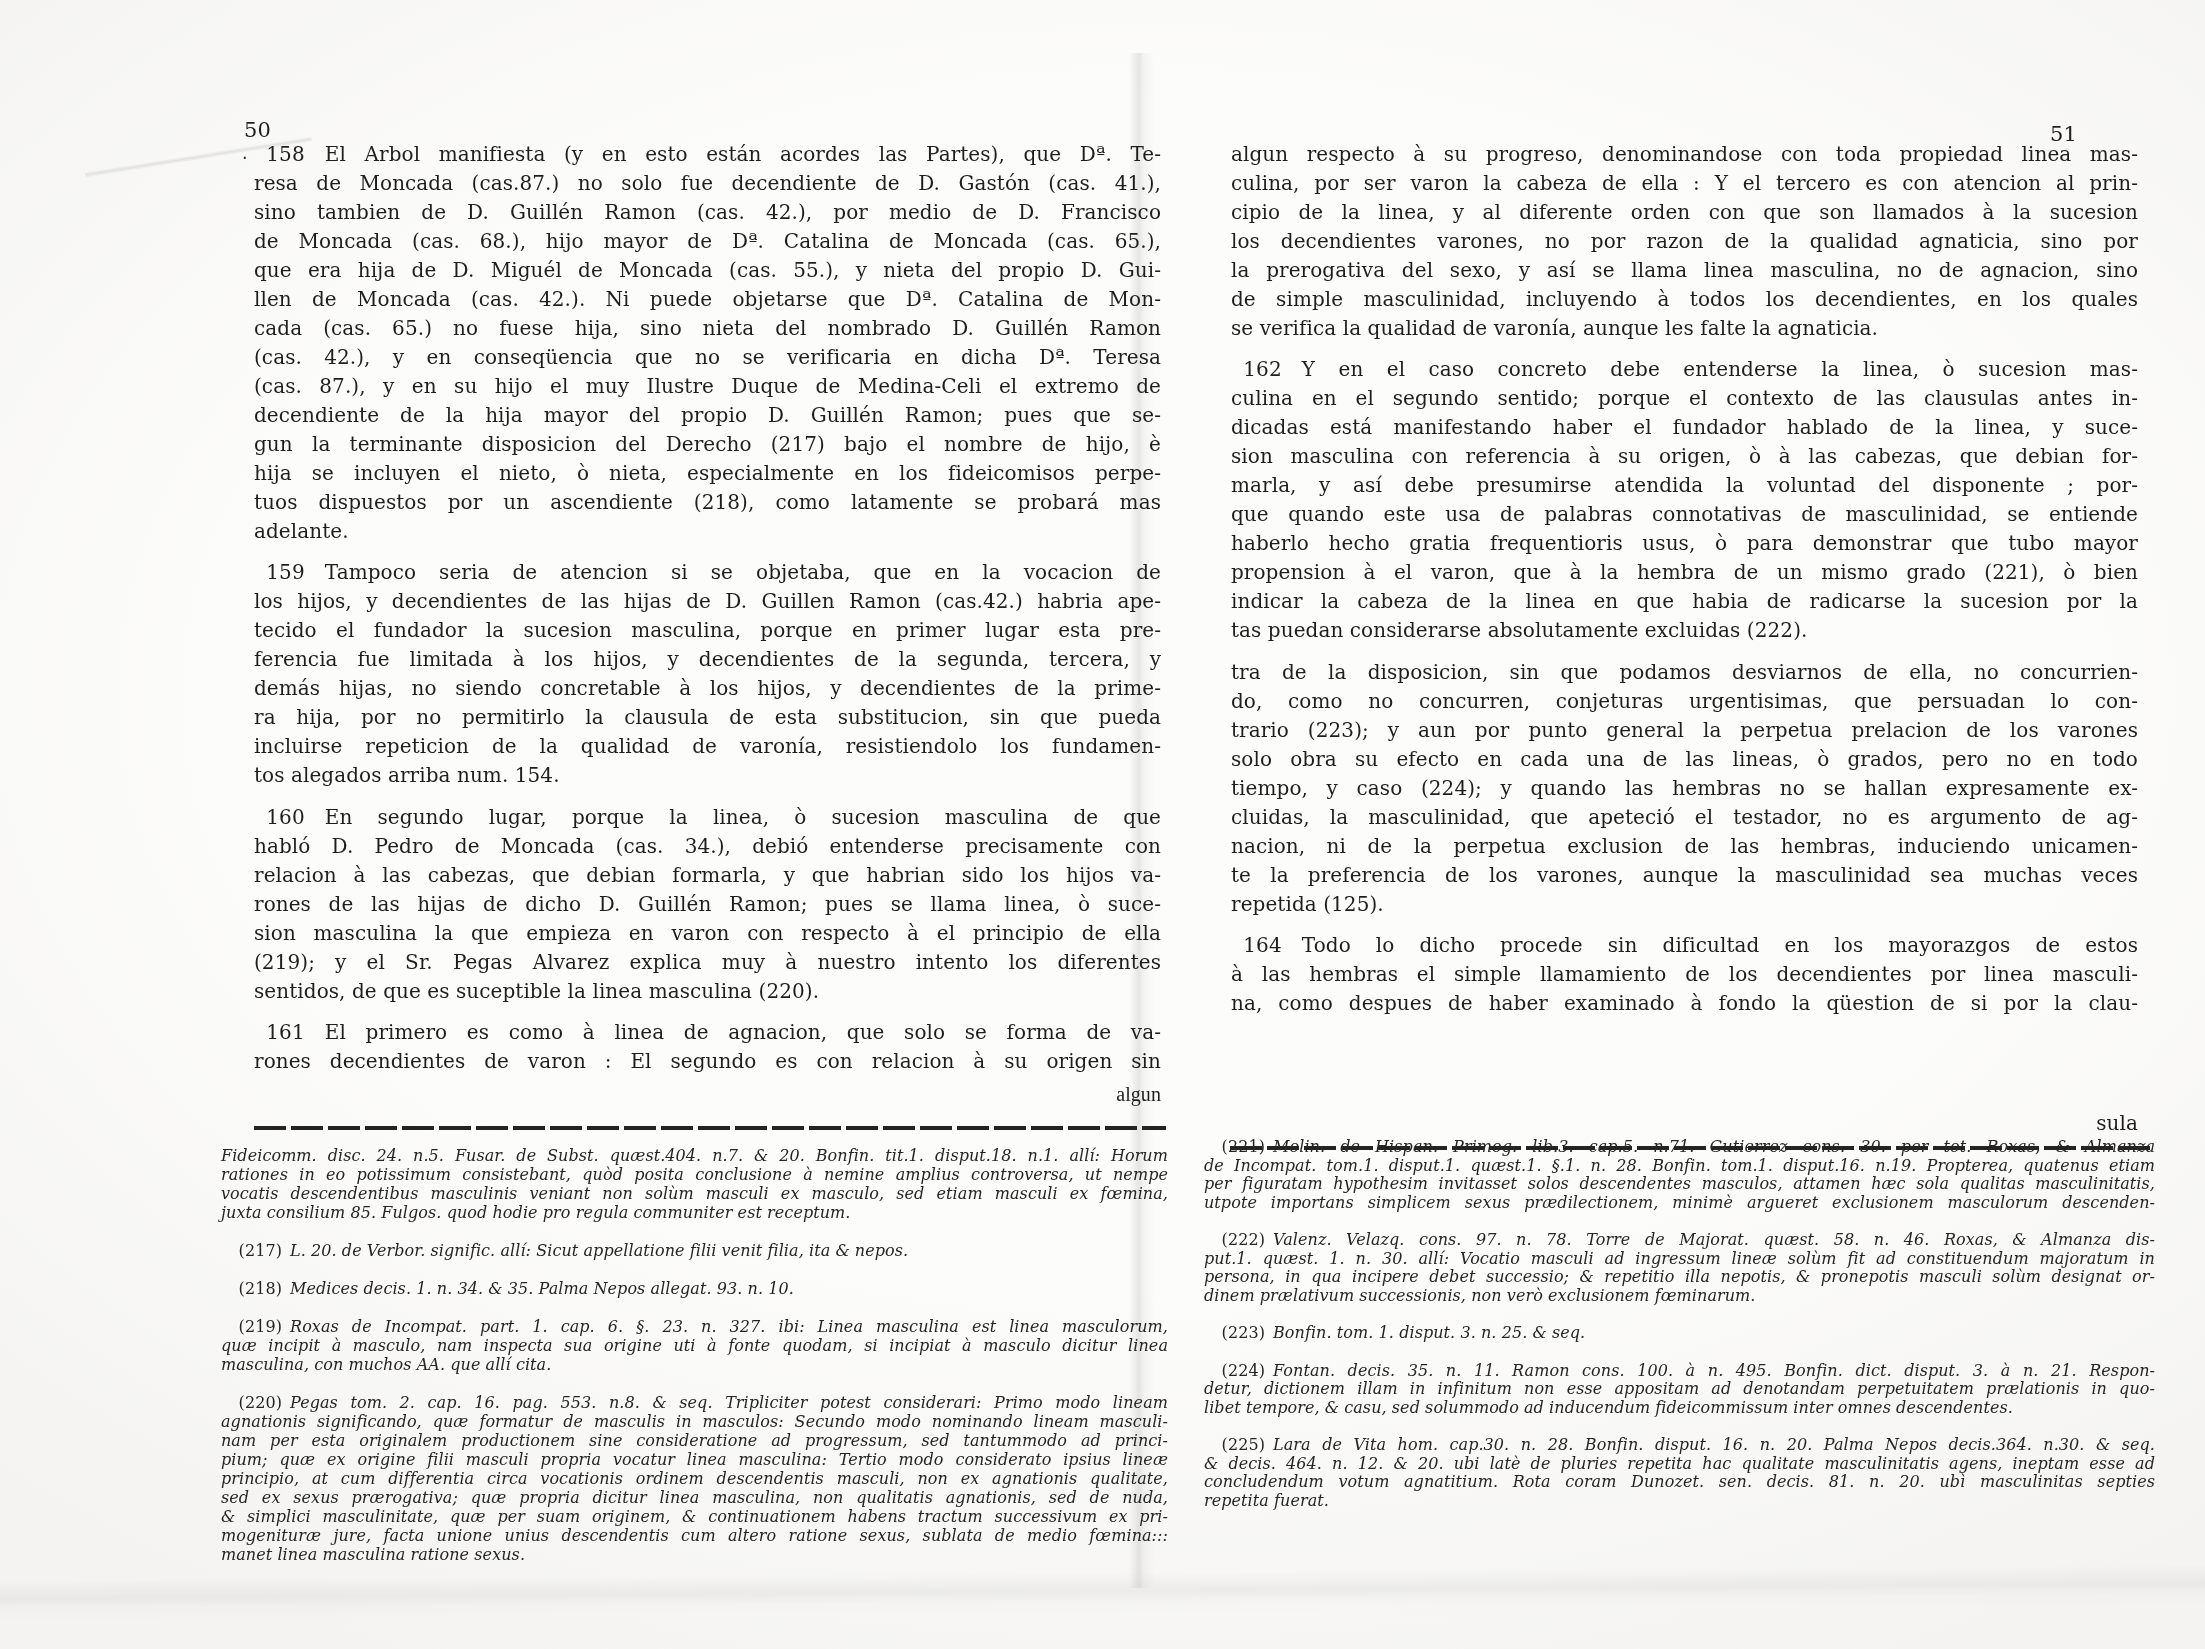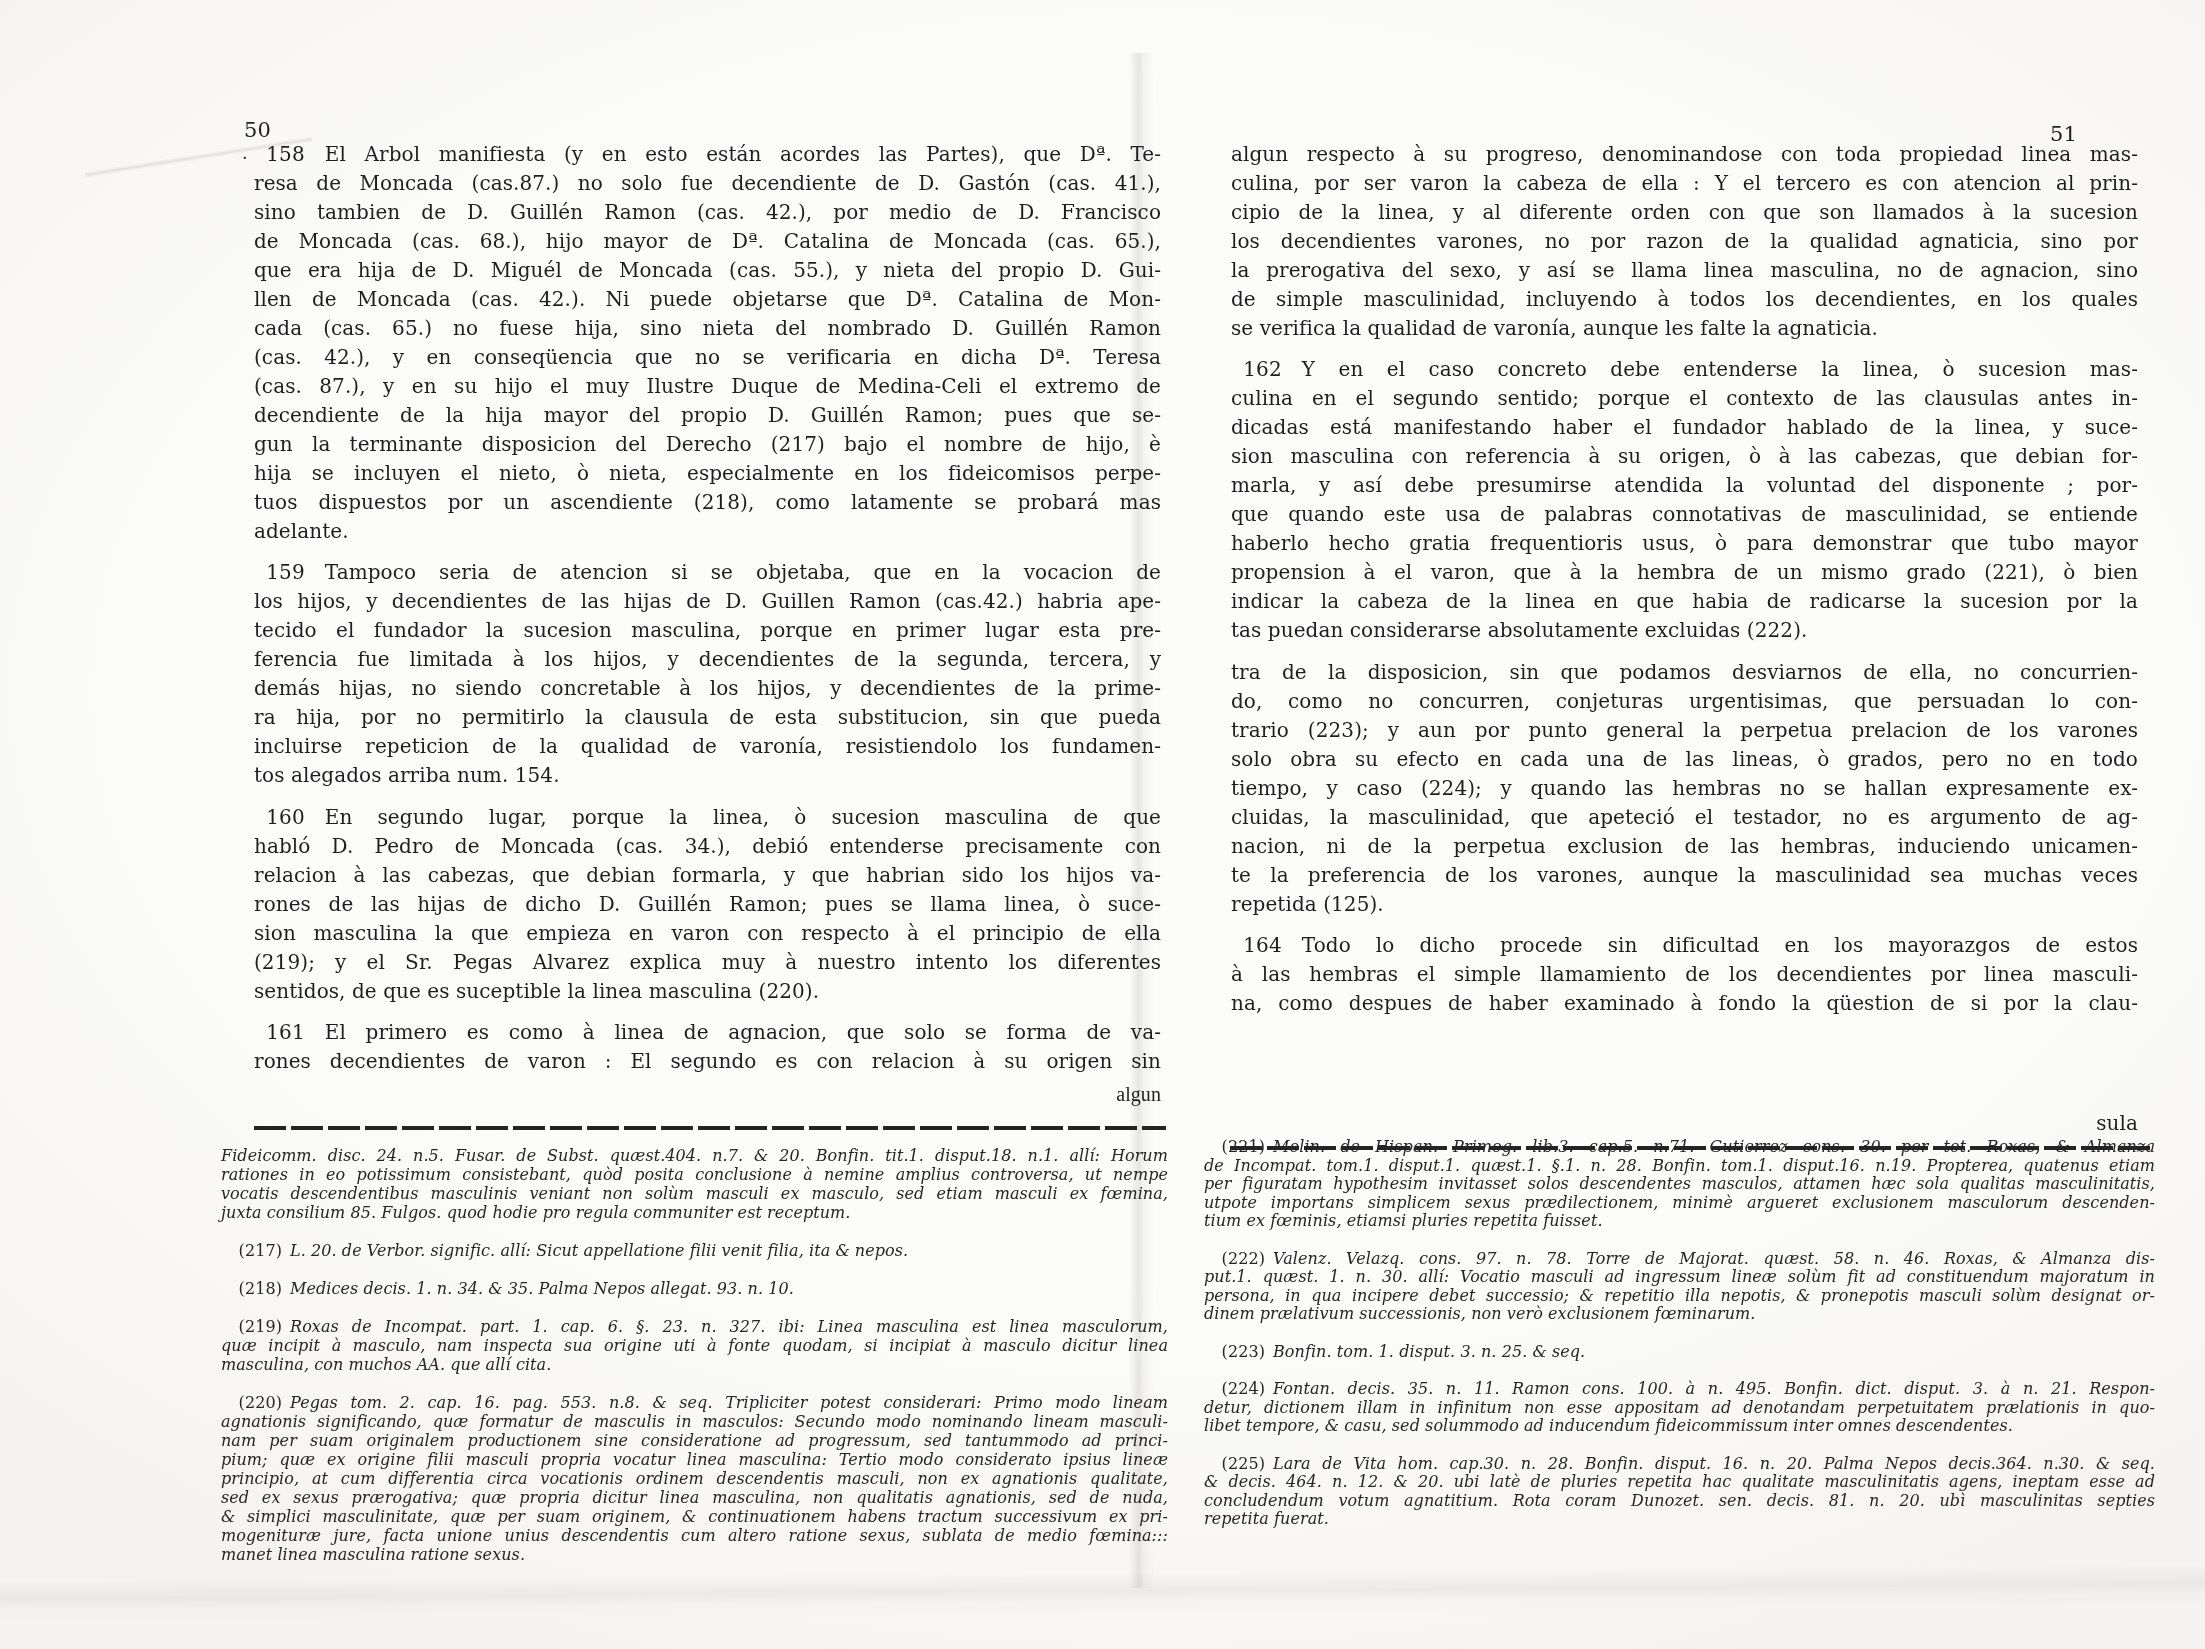--- a/index.html
+++ b/index.html
@@ -135,21 +135,21 @@
           <div class="line line-end line-indent"><span class="fn-num">(218)</span> Medices decis. 1. n. 34. &amp; 35. Palma Nepos allegat. 93. n. 10.</div>
         </div>
         <div class="para para-gap">
           <div class="line line-indent"><span class="fn-num">(219)</span> Roxas de Incompat. part. 1. cap. 6. §. 23. n. 327. ibi: Linea masculina est linea masculorum,</div>
           <div class="line">quæ incipit à masculo, nam inspecta sua origine uti à fonte quodam, si incipiat à masculo dicitur linea</div>
           <div class="line line-end">masculina, con muchos AA. que allí cita.</div>
         </div>
         <div class="para para-gap">
           <div class="line line-indent"><span class="fn-num">(220)</span> Pegas tom. 2. cap. 16. pag. 553. n.8. &amp; seq. Tripliciter potest considerari: Primo modo lineam</div>
           <div class="line">agnationis significando, quæ formatur de masculis in masculos: Secundo modo nominando lineam masculi-</div>
-          <div class="line">nam per suam originalem productionem sine consideratione ad progressum, sed tantummodo ad princi-</div>
+          <div class="line">nam per esta originalem productionem sine consideratione ad progressum, sed tantummodo ad princi-</div>
           <div class="line">pium; quæ ex origine filii masculi propria vocatur linea masculina: Tertio modo considerato ipsius lineæ</div>
           <div class="line">principio, at cum differentia circa vocationis ordinem descendentis masculi, non ex agnationis qualitate,</div>
           <div class="line">sed ex sexus prærogativa; quæ propria dicitur linea masculina, non qualitatis agnationis, sed de nuda,</div>
           <div class="line">&amp; simplici masculinitate, quæ per suam originem, &amp; continuationem habens tractum successivum ex pri-</div>
           <div class="line">mogenituræ jure, facta unione unius descendentis cum altero ratione sexus, sublata de medio fœmina:::</div>
           <div class="line line-end">manet linea masculina ratione sexus.</div>
         </div>
       </div>
   </section>
 
@@ -195,21 +195,20 @@
         </div>
       </div>
     <div class="catchword cw-right">sula</div>
     <div class="fnrule fr-right"></div>
     <div class="footnotes fn-right">
         <div class="para">
           <div class="line line-indent"><span class="fn-num">(221)</span> Molin. de Hispan. Primog. lib.3. cap.5. n.71. Gutierrez cons. 30. per tot. Roxas, &amp; Almanza</div>
           <div class="line">de Incompat. tom.1. disput.1. quæst.1. §.1. n. 28. Bonfin. tom.1. disput.16. n.19. Propterea, quatenus etiam</div>
           <div class="line">per figuratam hypothesim invitasset solos descendentes masculos, attamen hæc sola qualitas masculinitatis,</div>
           <div class="line">utpote importans simplicem sexus prædilectionem, minimè argueret exclusionem masculorum descenden-</div>
-          <div class="line line-end">tium ex fœminis, etiamsi pluries repetita fuisset.</div>
         </div>
         <div class="para para-gap">
           <div class="line line-indent"><span class="fn-num">(222)</span> Valenz. Velazq. cons. 97. n. 78. Torre de Majorat. quæst. 58. n. 46. Roxas, &amp; Almanza dis-</div>
           <div class="line">put.1. quæst. 1. n. 30. allí: Vocatio masculi ad ingressum lineæ solùm fit ad constituendum majoratum in</div>
           <div class="line">persona, in qua incipere debet successio; &amp; repetitio illa nepotis, &amp; pronepotis masculi solùm designat or-</div>
           <div class="line line-end">dinem prælativum successionis, non verò exclusionem fœminarum.</div>
         </div>
         <div class="para para-gap">
           <div class="line line-end line-indent"><span class="fn-num">(223)</span> Bonfin. tom. 1. disput. 3. n. 25. &amp; seq.</div>
         </div>

